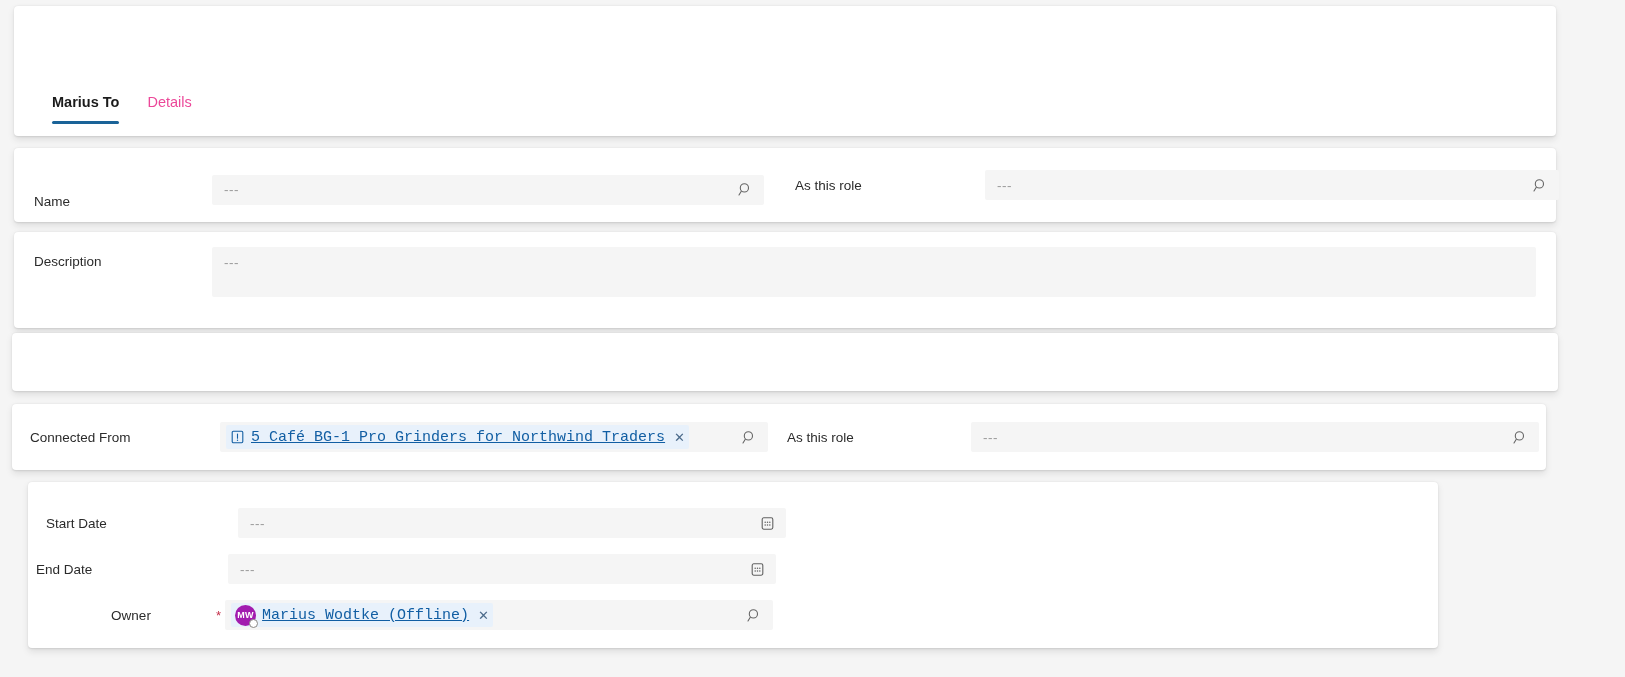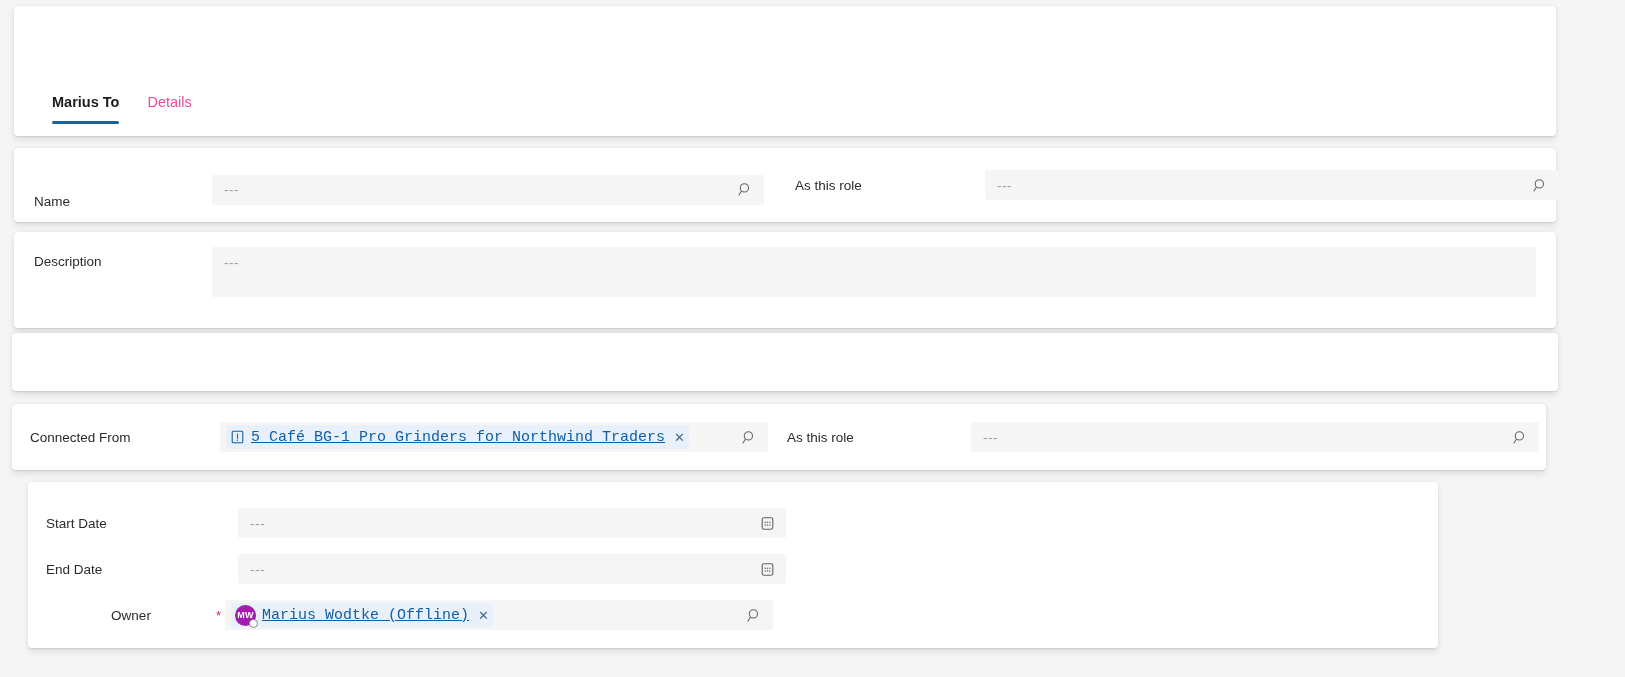--- a/index.html
+++ b/index.html
@@ -337,21 +337,21 @@
             <circle cx="7.5" cy="6.3" r="0.75" fill="#616161"></circle>
             <circle cx="9.8" cy="6.3" r="0.75" fill="#616161"></circle>
             <circle cx="5.2" cy="9.1" r="0.75" fill="#616161"></circle>
             <circle cx="7.5" cy="9.1" r="0.75" fill="#616161"></circle>
             <circle cx="9.8" cy="9.1" r="0.75" fill="#616161"></circle>
           </svg>
         </span>
       </div>
     </div>
 
-    <div class="field-row" style="left:18px; top:72px;">
+    <div class="field-row" style="left:8px; top:72px;">
       <div class="field-label" style="width:192px;">End Date</div>
       <div class="input-box" style="width:548px;">
         <span class="placeholder">---</span>
         <span class="trailing-icon">
           <svg width="15" height="15" viewBox="0 0 15 15" aria-hidden="true">
             <rect x="2.2" y="1.8" width="10.6" height="11.4" rx="1.6" fill="none" stroke="#616161" stroke-width="1.1"></rect>
             <circle cx="5.2" cy="6.3" r="0.75" fill="#616161"></circle>
             <circle cx="7.5" cy="6.3" r="0.75" fill="#616161"></circle>
             <circle cx="9.8" cy="6.3" r="0.75" fill="#616161"></circle>
             <circle cx="5.2" cy="9.1" r="0.75" fill="#616161"></circle>

